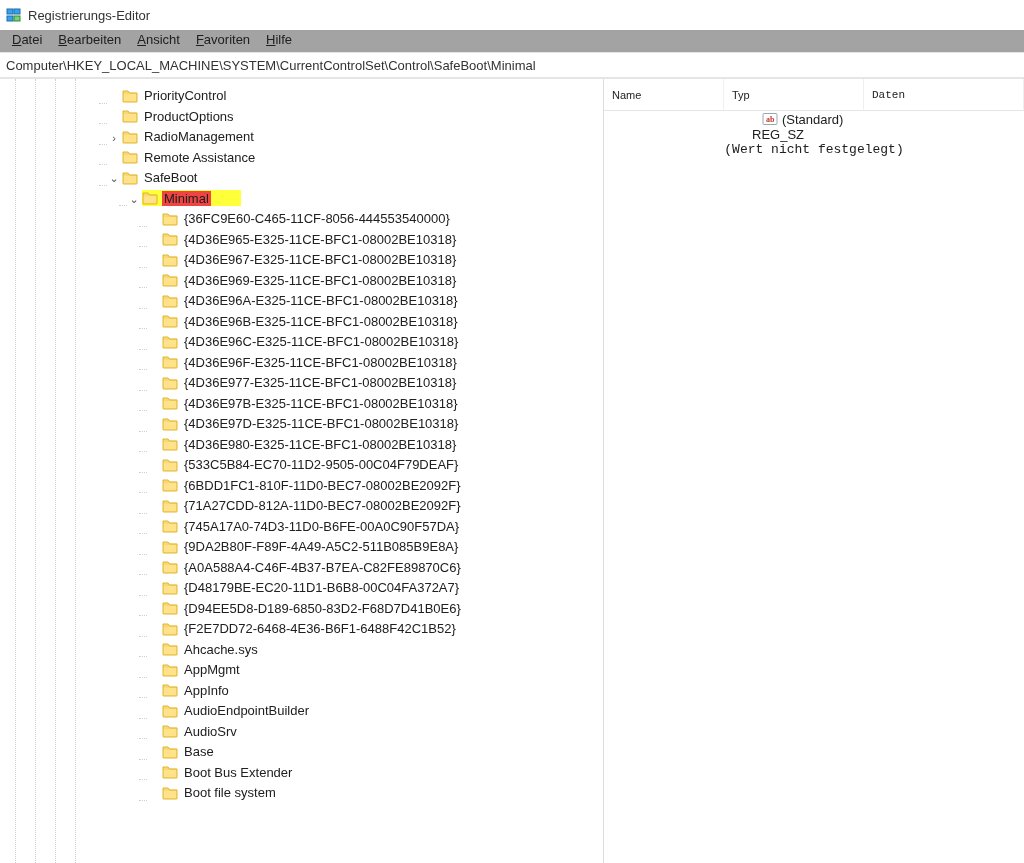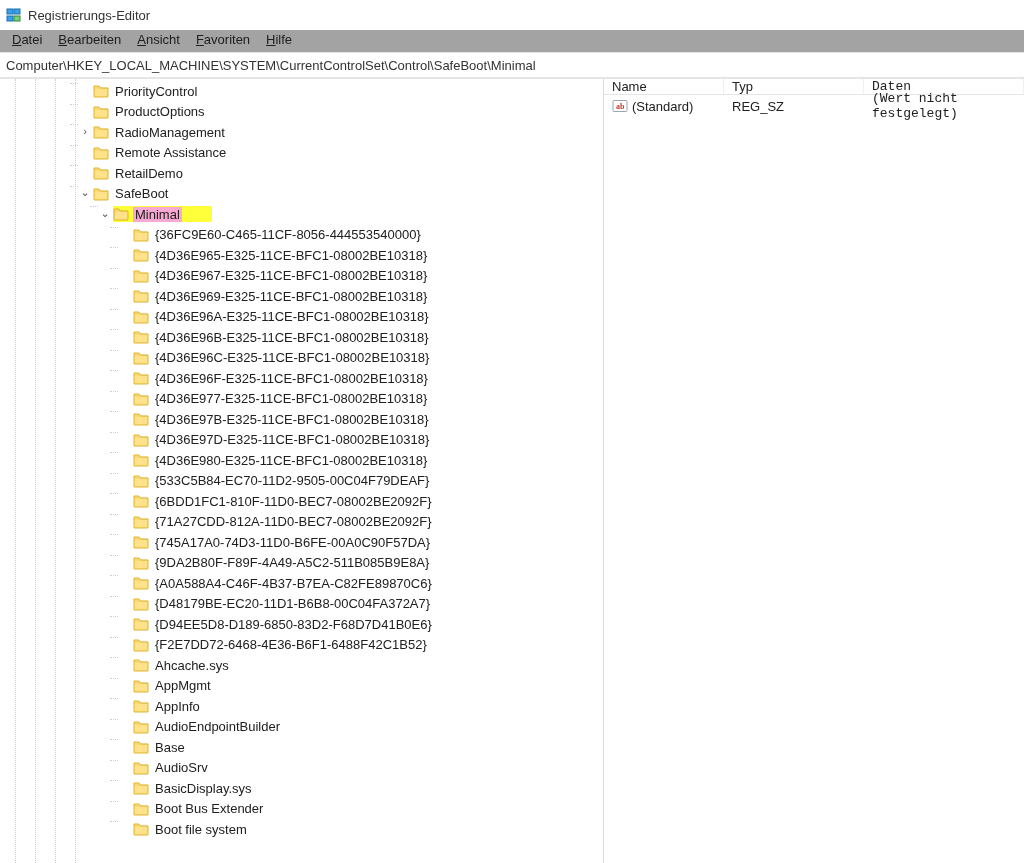--- a/index.html
+++ b/index.html
@@ -59,75 +59,77 @@
     overflow-x: hidden;
     position: relative;
   }
   .list-pane {
     flex: 1;
     display: flex;
     flex-direction: column;
   }
   .list-header {
     display: flex;
-    height: 16px;
+    height: 32px;
     border-bottom: 1px solid #e5e5e5;
     background: #fff;
-    font-size: 13px;
+    font-size: 11px;
     color: #222;
     align-items: flex-start;
   }
   .list-header .col {
     padding: 0 8px;
     border-right: 1px solid #f0f0f0;
     display: flex;
     align-items: center;
     height: 100%;
   }
   .list-body { flex: 1; }
   .list-row {
     display: flex;
     height: 22px;
     align-items: center;
     font-size: 13px;
+    flex-direction: column;
   }
   .list-row .cell { padding: 0 8px; display: flex; align-items: center; gap: 4px; }
   .col-name { width: 120px; }
   .col-type { width: 140px; }
   .col-data { flex: 1; font-family: Liberation Mono, monospace; }
   
   .tree {
     padding: 4px 0 20px 0;
     font-size: 13px;
   }
   .tree-row {
     display: flex;
-    align-items: flex-start;
+    align-items: flex-end;
     height: 20.5px;
     position: relative;
     white-space: nowrap;
+    margin-left: 29px;
   }
   .tree-row .twisty {
     width: 14px; height: 14px;
     display: inline-flex;
     align-items: center;
     justify-content: center;
     color: #555;
     font-size: 11px;
     margin-right: 1px;
     cursor: default;
   }
   .tree-row .folder {
     width: 16px; height: 16px;
     margin-right: 4px;
     display: inline-flex;
   }
   .tree-row .label { padding: 0 2px; }
   .tree-row.highlight .label {
-    background: #f9a8d4;
+    background: #ef4444;
   }
   .tree-row.highlight .folder-wrap {
     background: #ffff3a;
     padding-right: 30px;
   }
   .folder-wrap { display:inline-flex; align-items:center; }
   
   .guide {
     position: absolute;
     top: 0; bottom: 0;
@@ -230,33 +232,20 @@
               <svg viewBox="0 0 16 16" width="16" height="16">
                 <path d="M1 3h5l1.5 2H15v8.5a.5.5 0 0 1-.5.5h-13A.5.5 0 0 1 1 13.5z" fill="#ffe28a" stroke="#d6a400" stroke-width="0.8"></path>
                 <path d="M1 5h14" stroke="#e8c04a" stroke-width="0.6"></path>
               </svg>
             </span>
             <span class="label">Remote Assistance</span>
           </span>
         </div>
         <div class="tree-row">
           <span class="hconnector" style="width: 8px; margin-left: 70px;"></span>
-          <span class="twisty"></span>
-          <span class="folder-wrap">
-            <span class="folder">
-              <svg viewBox="0 0 16 16" width="16" height="16">
-                <path d="M1 3h5l1.5 2H15v8.5a.5.5 0 0 1-.5.5h-13A.5.5 0 0 1 1 13.5z" fill="#ffe28a" stroke="#d6a400" stroke-width="0.8"></path>
-                <path d="M1 5h14" stroke="#e8c04a" stroke-width="0.6"></path>
-              </svg>
-            </span>
-            <span class="label">RetailDemo</span>
-          </span>
-        </div>
-        <div class="tree-row">
-          <span class="hconnector" style="width: 8px; margin-left: 70px;"></span>
           <span class="twisty">⌄</span>
           <span class="folder-wrap">
             <span class="folder">
               <svg viewBox="0 0 16 16" width="16" height="16">
                 <path d="M1 3h5l1.5 2H15v8.5a.5.5 0 0 1-.5.5h-13A.5.5 0 0 1 1 13.5z" fill="#ffe28a" stroke="#d6a400" stroke-width="0.8"></path>
                 <path d="M1 5h14" stroke="#e8c04a" stroke-width="0.6"></path>
               </svg>
             </span>
             <span class="label">SafeBoot</span>
           </span>
@@ -602,47 +591,34 @@
         <div class="tree-row">
           <span class="hconnector" style="width: 8px; margin-left: 110px;"></span>
           <span class="twisty"></span>
           <span class="folder-wrap">
             <span class="folder">
               <svg viewBox="0 0 16 16" width="16" height="16">
                 <path d="M1 3h5l1.5 2H15v8.5a.5.5 0 0 1-.5.5h-13A.5.5 0 0 1 1 13.5z" fill="#ffe28a" stroke="#d6a400" stroke-width="0.8"></path>
                 <path d="M1 5h14" stroke="#e8c04a" stroke-width="0.6"></path>
               </svg>
             </span>
+            <span class="label">AudioSrv</span>
+          </span>
+        </div>
+        <div class="tree-row">
+          <span class="hconnector" style="width: 8px; margin-left: 110px;"></span>
+          <span class="twisty"></span>
+          <span class="folder-wrap">
+            <span class="folder">
+              <svg viewBox="0 0 16 16" width="16" height="16">
+                <path d="M1 3h5l1.5 2H15v8.5a.5.5 0 0 1-.5.5h-13A.5.5 0 0 1 1 13.5z" fill="#ffe28a" stroke="#d6a400" stroke-width="0.8"></path>
+                <path d="M1 5h14" stroke="#e8c04a" stroke-width="0.6"></path>
+              </svg>
+            </span>
             <span class="label">Base</span>
-          </span>
-        </div>
-        <div class="tree-row">
-          <span class="hconnector" style="width: 8px; margin-left: 110px;"></span>
-          <span class="twisty"></span>
-          <span class="folder-wrap">
-            <span class="folder">
-              <svg viewBox="0 0 16 16" width="16" height="16">
-                <path d="M1 3h5l1.5 2H15v8.5a.5.5 0 0 1-.5.5h-13A.5.5 0 0 1 1 13.5z" fill="#ffe28a" stroke="#d6a400" stroke-width="0.8"></path>
-                <path d="M1 5h14" stroke="#e8c04a" stroke-width="0.6"></path>
-              </svg>
-            </span>
-            <span class="label">AudioSrv</span>
-          </span>
-        </div>
-        <div class="tree-row">
-          <span class="hconnector" style="width: 8px; margin-left: 110px;"></span>
-          <span class="twisty"></span>
-          <span class="folder-wrap">
-            <span class="folder">
-              <svg viewBox="0 0 16 16" width="16" height="16">
-                <path d="M1 3h5l1.5 2H15v8.5a.5.5 0 0 1-.5.5h-13A.5.5 0 0 1 1 13.5z" fill="#ffe28a" stroke="#d6a400" stroke-width="0.8"></path>
-                <path d="M1 5h14" stroke="#e8c04a" stroke-width="0.6"></path>
-              </svg>
-            </span>
-            <span class="label">BasicDisplay.sys</span>
           </span>
         </div>
         <div class="tree-row">
           <span class="hconnector" style="width: 8px; margin-left: 110px;"></span>
           <span class="twisty"></span>
           <span class="folder-wrap">
             <span class="folder">
               <svg viewBox="0 0 16 16" width="16" height="16">
                 <path d="M1 3h5l1.5 2H15v8.5a.5.5 0 0 1-.5.5h-13A.5.5 0 0 1 1 13.5z" fill="#ffe28a" stroke="#d6a400" stroke-width="0.8"></path>
                 <path d="M1 5h14" stroke="#e8c04a" stroke-width="0.6"></path>

